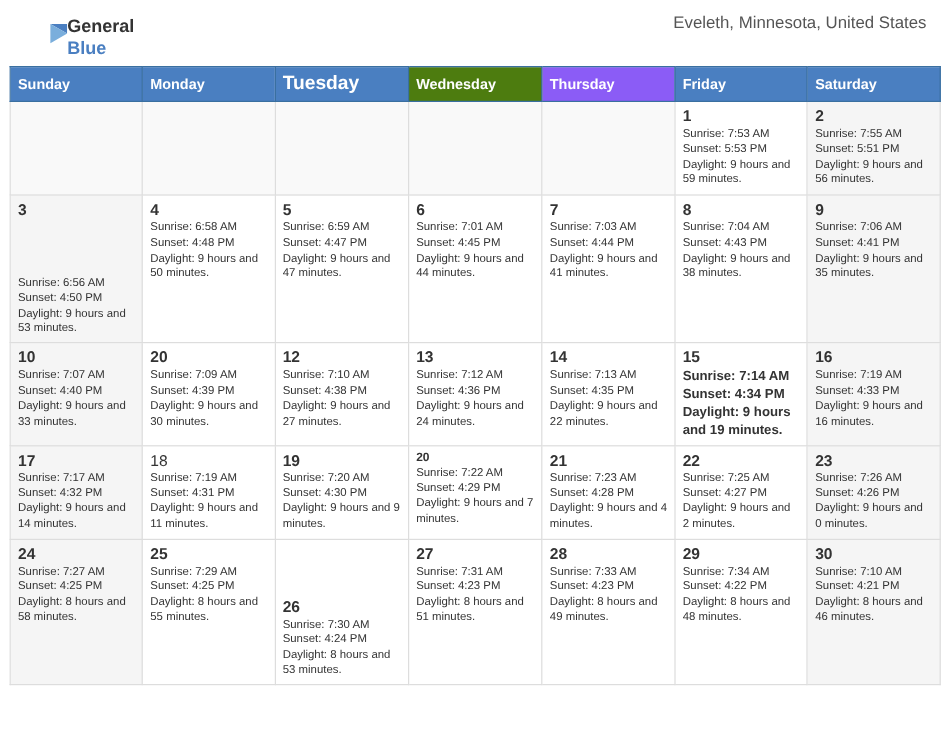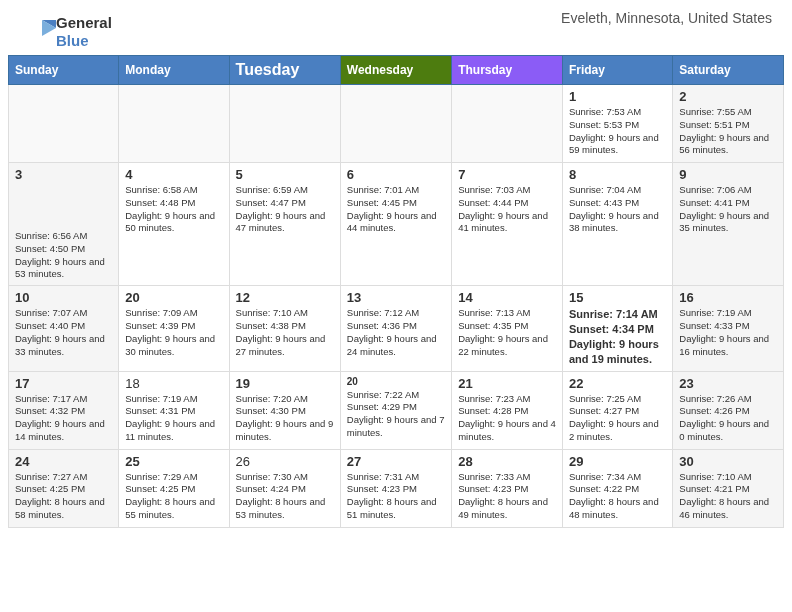--- a/index.html
+++ b/index.html
@@ -197,21 +197,21 @@
 Sunset: 4:25 PM
 Daylight: 8 hours and 58 minutes.</div>
           </td>
           <td style="vertical-align: top; padding: 4px 6px; border: 1px solid rgb(221, 221, 221); width: 113px; height: 78px; font-size: 9.5px; color: rgb(51, 51, 51); background: rgb(255, 255, 255);">
             <span style="font-size: 13px; font-weight: bold; display: block; margin-bottom: 2px;">25</span>
             <div style="font-size: 9.5px; line-height: 1.35; color: rgb(51, 51, 51); white-space: pre-line;">Sunrise: 7:29 AM
 Sunset: 4:25 PM
 Daylight: 8 hours and 55 minutes.</div>
           </td>
           <td style="vertical-align: top; padding: 4px 6px; border: 1px solid rgb(221, 221, 221); width: 113px; height: 78px; font-size: 9.5px; color: rgb(51, 51, 51); background: rgb(255, 255, 255);">
-            <span style="font-size: 13px; font-weight: normal; display: block; margin-bottom: 2px;">26</span>
+            <span style="font-size: 13px; font-weight: bold; display: block; margin-bottom: 2px; margin-top: 44px;">26</span>
             <div style="font-size: 9.5px; line-height: 1.35; color: rgb(51, 51, 51); white-space: pre-line;">Sunrise: 7:30 AM
 Sunset: 4:24 PM
 Daylight: 8 hours and 53 minutes.</div>
           </td>
           <td style="vertical-align: top; padding: 4px 6px; border: 1px solid rgb(221, 221, 221); width: 113px; height: 78px; font-size: 9.5px; color: rgb(51, 51, 51); background: rgb(255, 255, 255);">
             <span style="font-size: 13px; font-weight: bold; display: block; margin-bottom: 2px;">27</span>
             <div style="font-size: 9.5px; line-height: 1.35; color: rgb(51, 51, 51); white-space: pre-line;">Sunrise: 7:31 AM
 Sunset: 4:23 PM
 Daylight: 8 hours and 51 minutes.</div>
           </td>

